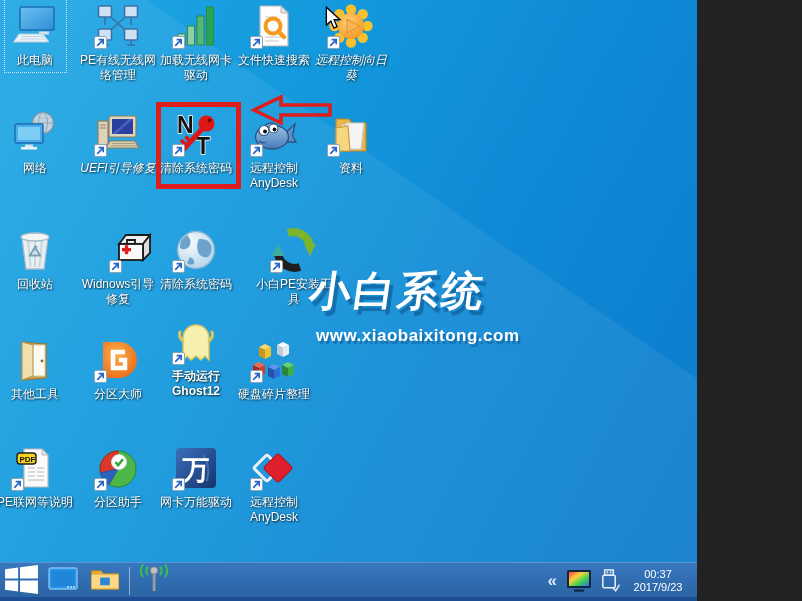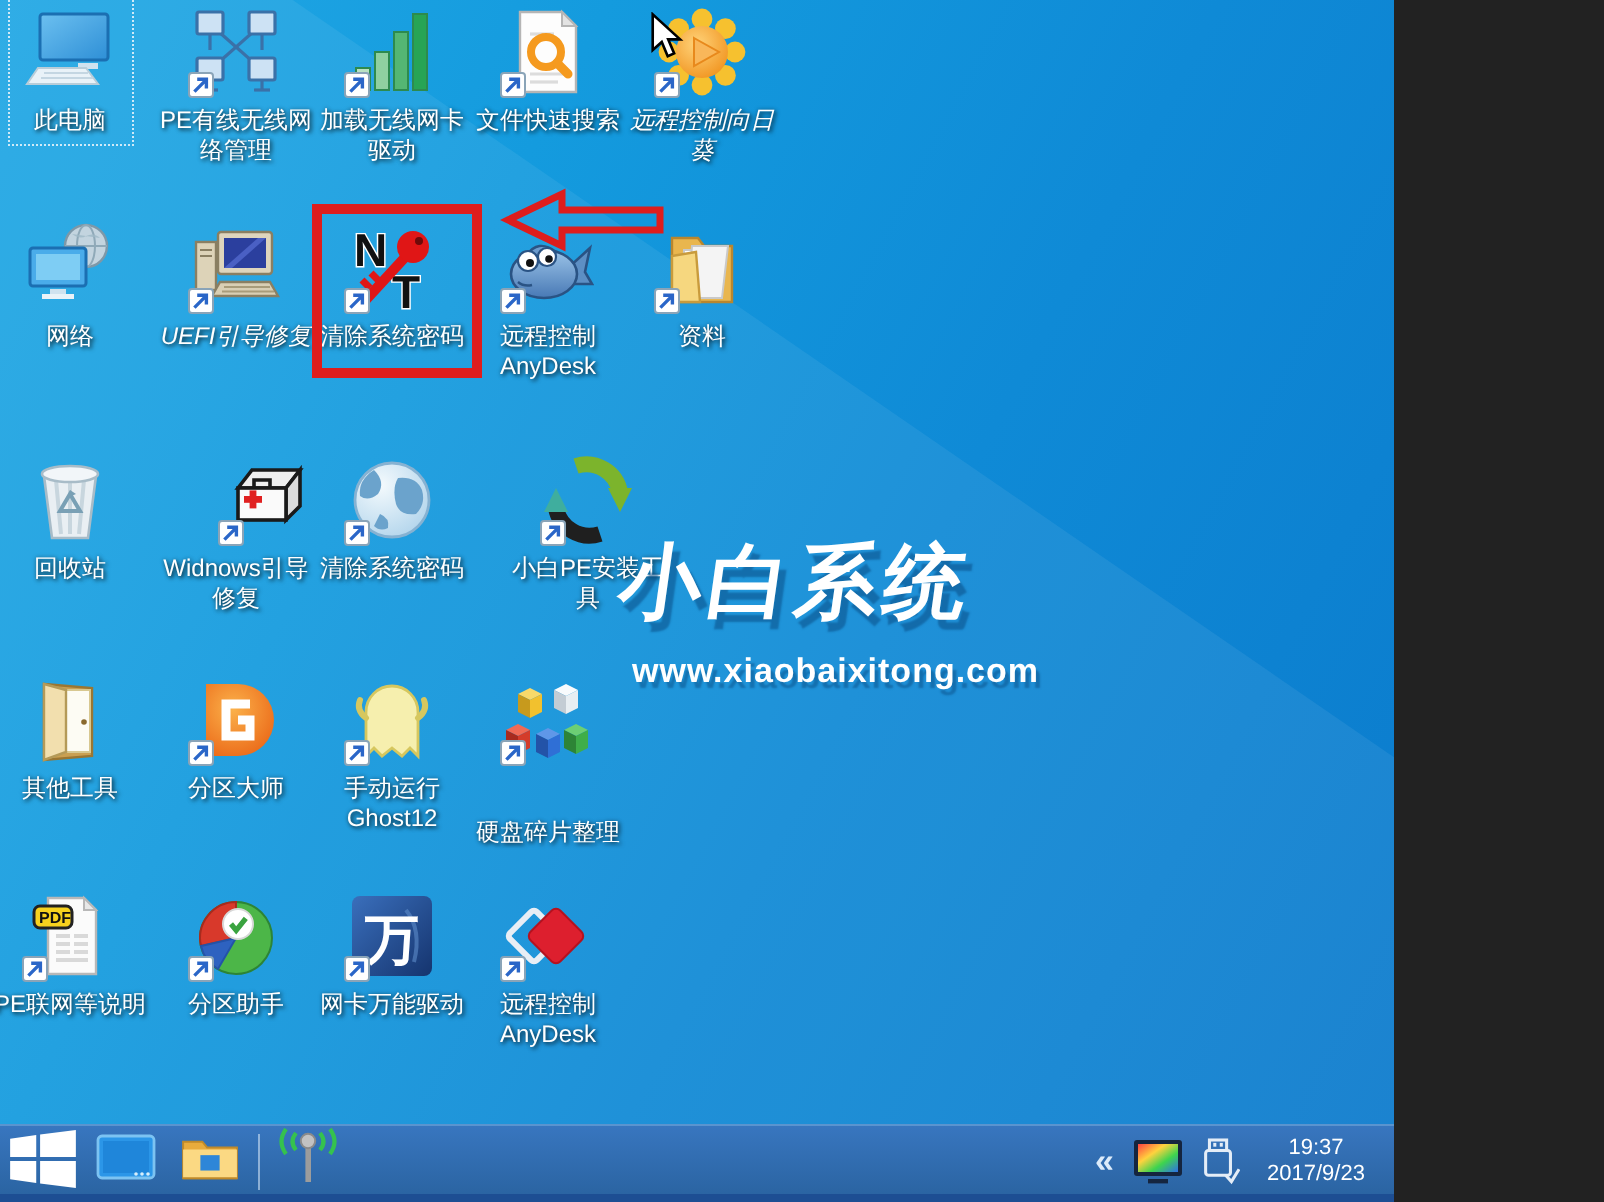--- a/index.html
+++ b/index.html
@@ -404,39 +404,39 @@
           </span>
           <span class="shortcut">
             <svg viewBox="0 0 13 13">
               <rect x="0.5" y="0.5" width="12" height="12" rx="1.5" fill="#fff" stroke="#8aa4b8"></rect>
               <path d="M3.2 9.8 L8.8 4.2 M4.6 3.6 h4.6 v4.6" stroke="#2a66c8" stroke-width="1.7" fill="none"></path>
             </svg>
           </span>
         </div>
         <div class="label">分区大师</div>
       </div>
-      <div class="cell" style="left: 157px; top: 336px;">
+      <div class="cell" style="left: 157px; top: 318px; font-weight: bold;">
         <div class="icon-box">
           <span class="main-icon">
             <svg viewBox="0 0 46 46">
               <path d="M10 41 L10 19 A13 13 0 0 1 36 19 L36 41 L32 37 L28 41 L23 37 L18 41 L14 37 Z" fill="#f6efae" stroke="#d6c75e" stroke-width="1.4"></path>
               <path d="M10 22 Q5 18 7 13" fill="none" stroke="#d6c75e" stroke-width="3" stroke-linecap="round"></path>
               <path d="M36 22 Q41 18 39 13" fill="none" stroke="#d6c75e" stroke-width="3" stroke-linecap="round"></path>
             </svg>
           </span>
           <span class="shortcut">
             <svg viewBox="0 0 13 13">
               <rect x="0.5" y="0.5" width="12" height="12" rx="1.5" fill="#fff" stroke="#8aa4b8"></rect>
               <path d="M3.2 9.8 L8.8 4.2 M4.6 3.6 h4.6 v4.6" stroke="#2a66c8" stroke-width="1.7" fill="none"></path>
             </svg>
           </span>
         </div>
         <div class="label">手动运行Ghost12</div>
       </div>
-      <div class="cell" style="left: 235px; top: 336px; gap: 22px;">
+      <div class="cell" style="left: 235px; top: 336px;">
         <div class="icon-box">
           <span class="main-icon">
             <svg viewBox="0 0 46 46">
               <g stroke-width="0">
                 <polygon points="8,10 14,7 20,10 14,13" fill="#f8d96a"></polygon>
                 <polygon points="8,10 14,13 14,22 8,19" fill="#c79a1d"></polygon>
                 <polygon points="14,13 20,10 20,19 14,22" fill="#f2c12e"></polygon>
                 <polygon points="26,8 32,5 38,8 32,11" fill="#f8fbfd"></polygon>
                 <polygon points="26,8 32,11 32,20 26,17" fill="#c3ccd4"></polygon>
                 <polygon points="32,11 38,8 38,17 32,20" fill="#e8eef2"></polygon>
@@ -637,18 +637,18 @@
       <button class="tray-btn">
         <svg width="21" height="25" viewBox="0 0 22 26" fill="none" stroke="#e4edf7" stroke-width="1.6">
             <rect x="6" y="2" width="9" height="5.5"></rect>
             <line x1="8.8" y1="3.5" x2="8.8" y2="5.5"></line>
             <line x1="12.2" y1="3.5" x2="12.2" y2="5.5"></line>
             <rect x="4" y="7.5" width="13" height="13" rx="1.5"></rect>
             <path d="M14.5 20.5 l3 3.3 l4 -6.5"></path>
           </svg>
       </button>
       <div id="clock">
-        <div>19:37</div>
+        <div>00:37</div>
         <div>2017/9/23</div>
       </div>
     </div>
   </div>
 </div>
 
 </body></html>

